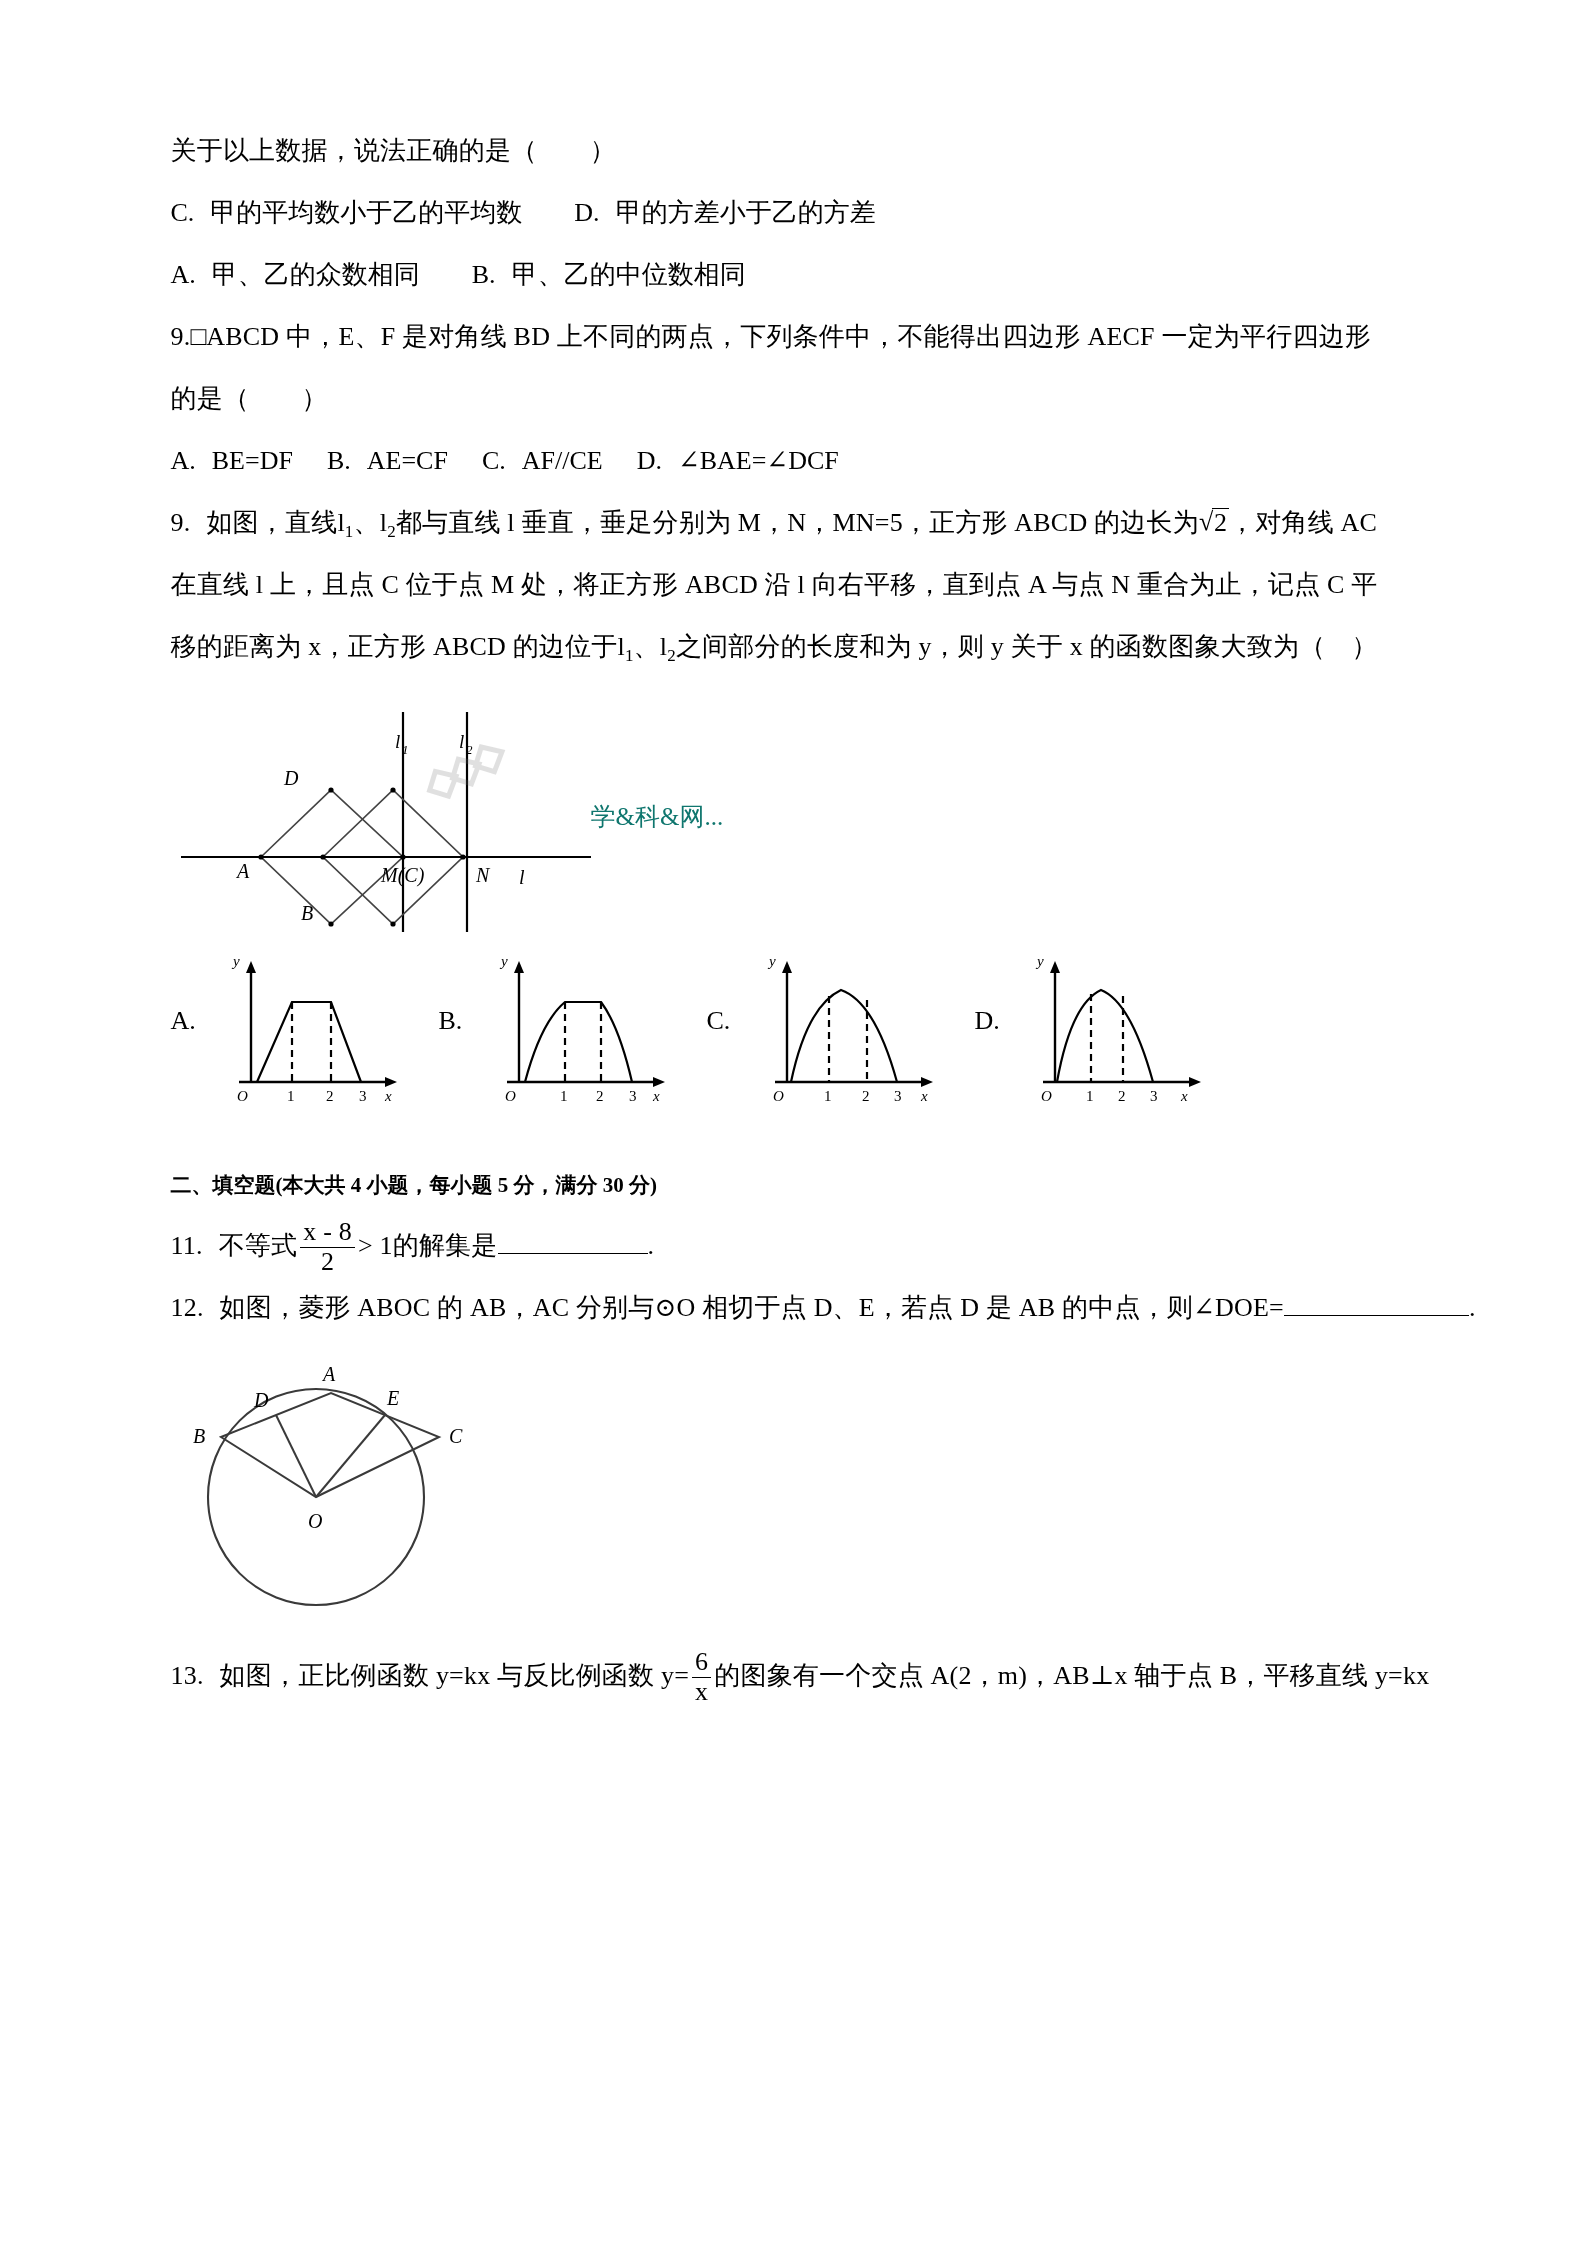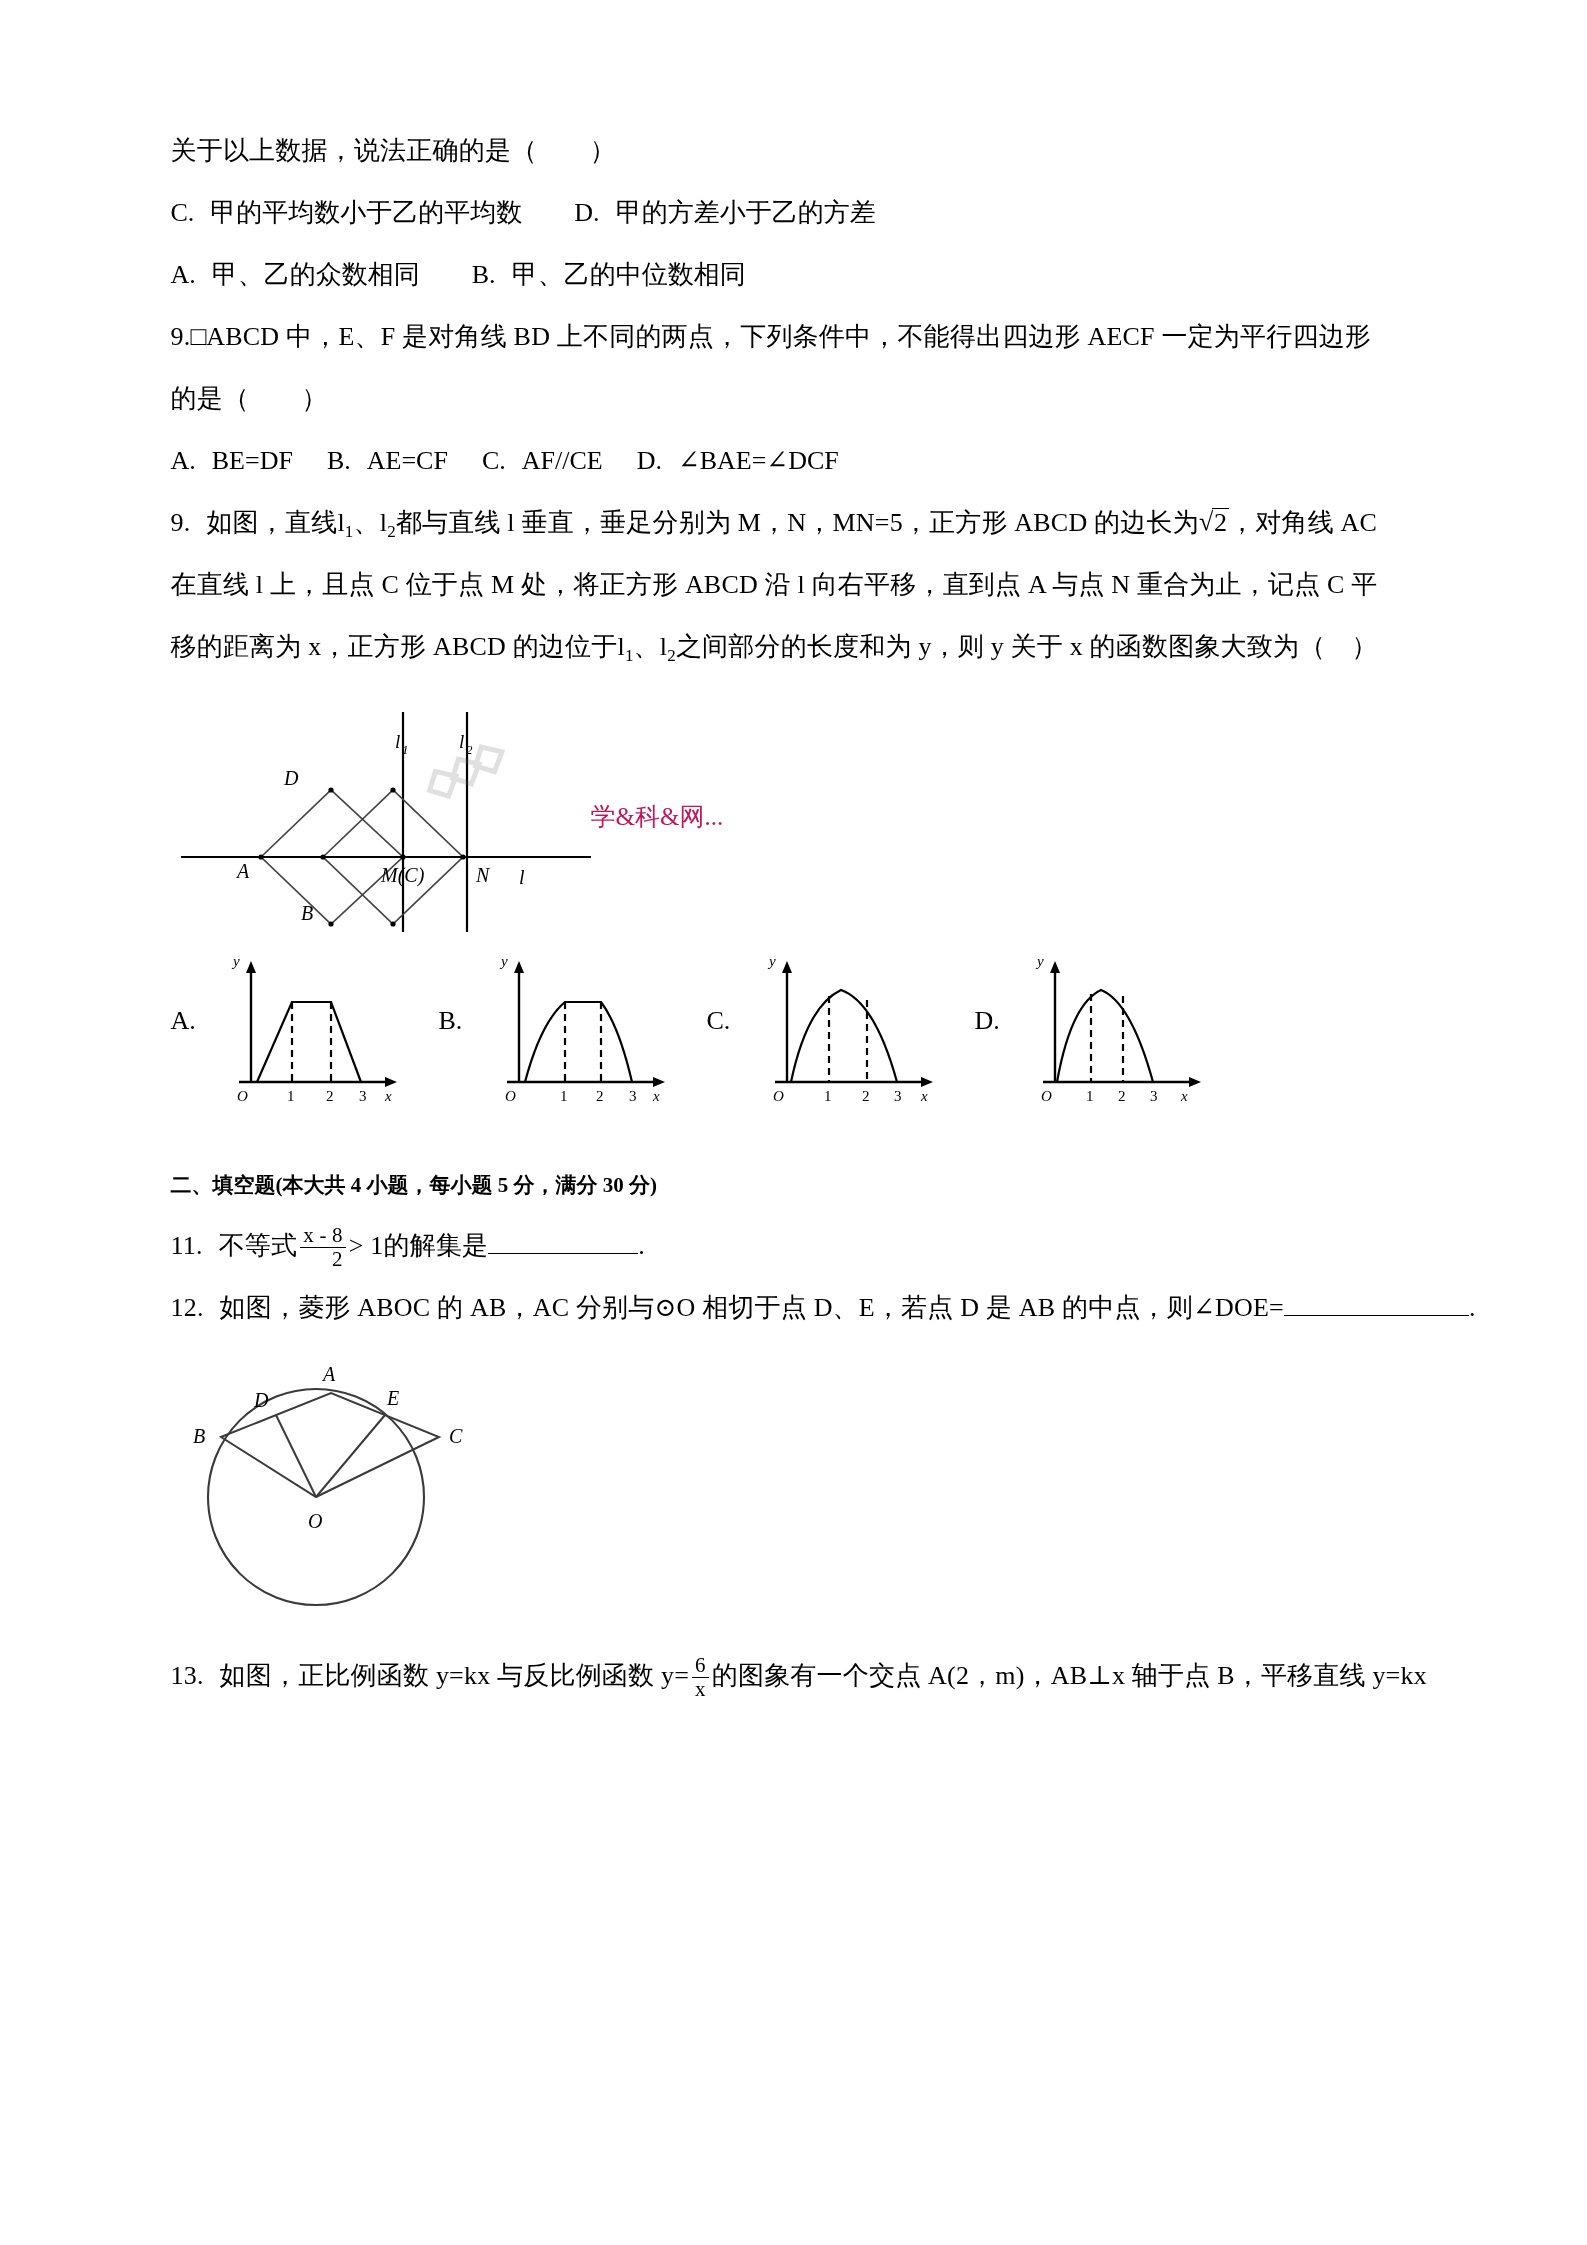--- a/index.html
+++ b/index.html
@@ -59,43 +59,43 @@
   }
   .sqrt-wrap .rad {
     border-top: 1.4px solid #000;
     padding: 0 2px;
     display: inline-block;
     line-height: 1.05;
   }
   .frac {
     display: inline-block;
     vertical-align: middle;
-    text-align: right;
-    font-size: 21px;
+    text-align: center;
+    font-size: 26px;
     line-height: 1.08;
     margin: 0 3px;
     position: relative;
     top: -1px;
   }
   .frac .num { display: block; padding: 0 3px; }
   .frac .den { display: block; border-top: 1.5px solid #000; padding: 0 3px; }
   .blank-s { display: inline-block; width: 120px; border-bottom: 1.6px solid #000; }
   .blank-m { display: inline-block; width: 150px; border-bottom: 1.6px solid #000; }
   .blank-l { display: inline-block; width: 185px; border-bottom: 1.6px solid #000; }
   .section-head {
     font-size: 21px;
     font-weight: bold;
     line-height: 60px;
     margin-top: 26px;
     white-space: nowrap;
   }
   .wm-text {
     position: absolute;
     font-size: 25px;
-    color: #be185d;
+    color: #0f766e;
     white-space: nowrap;
   }
   .opt-graphs {
     position: relative;
     height: 185px;
     margin-top: 10px;
   }
   .opt-item {
     position: absolute;
     top: 0;

